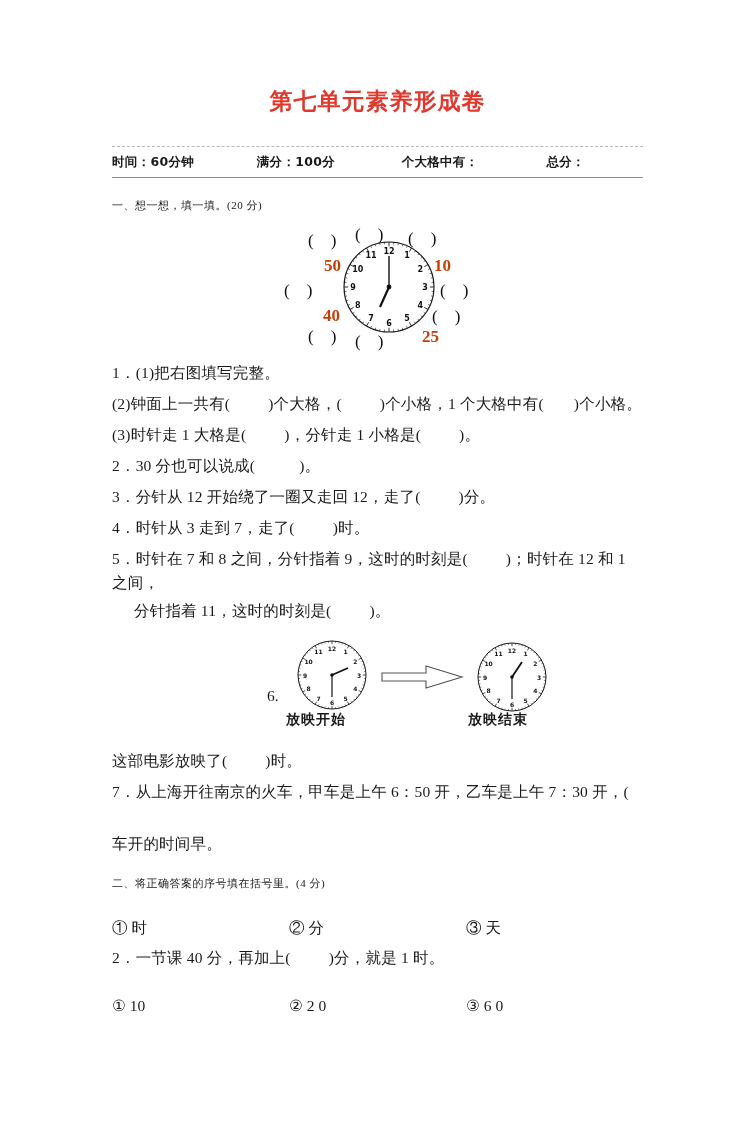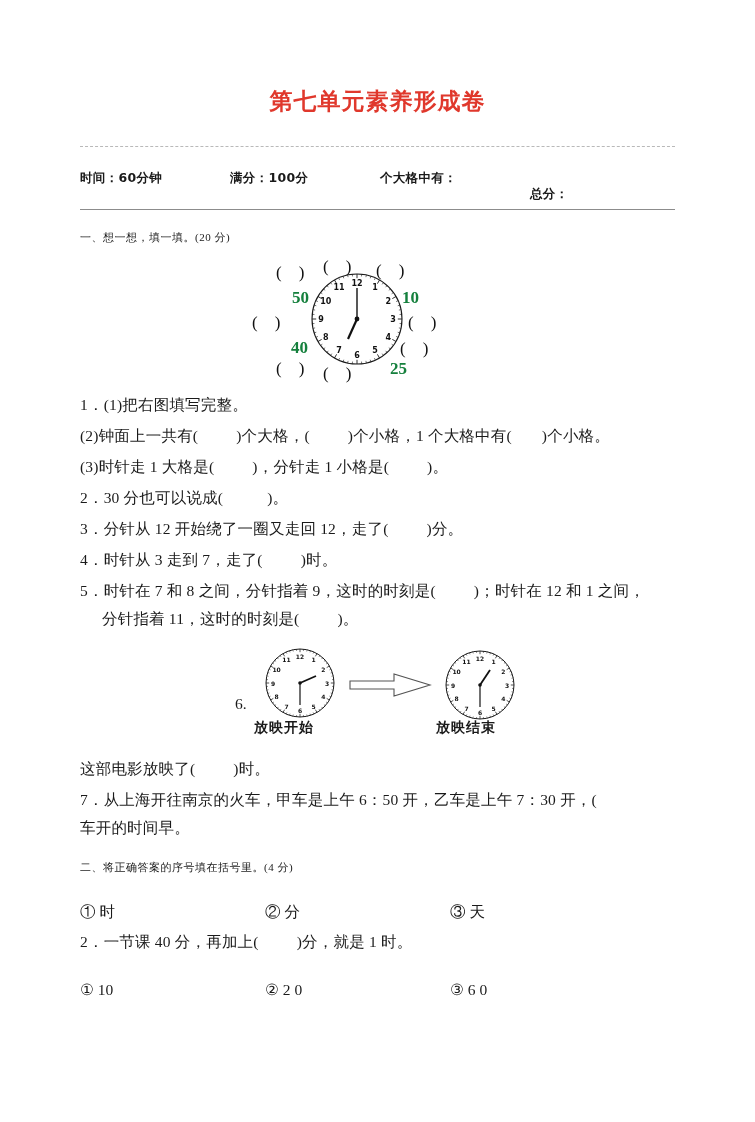--- a/index.html
+++ b/index.html
@@ -14,21 +14,21 @@
     font-family: "Liberation Serif", "DejaVu Serif", serif;
     color: #1a1a1a;
     overflow: hidden;
   }
   .page {
     position: absolute;
     left: 0; top: 0;
     width: 755px;
     height: 1122px;
     box-sizing: border-box;
-    padding: 0 80px;
+    padding: 0 112px;
   }
 
   
   .title {
     text-align: center;
     color: #e0382c;
     font-family: "DejaVu Sans", "Liberation Sans", sans-serif;
     font-weight: bold;
     font-size: 23px;
     letter-spacing: 1px;
@@ -54,21 +54,21 @@
     font-family: "DejaVu Sans", "Liberation Sans", sans-serif;
     font-weight: bold;
     font-size: 12.5px;
     padding: 7px 0 6px 0;
     letter-spacing: 0.3px;
   }
   .info-cell { white-space: nowrap; }
   .info-cell.c1 { width: 150px; }
   .info-cell.c2 { width: 150px; }
   .info-cell.c3 { width: 150px; }
-  .info-cell.c4 { width: 100px; margin-top: 32px; }
+  .info-cell.c4 { width: 100px; }
 
   
   .sec-head {
     font-size: 11px;
     margin-top: 20px;
     letter-spacing: 0.5px;
   }
   .q {
     font-size: 15.5px;
     line-height: 1.55;
@@ -96,21 +96,21 @@
   .clock-main {
     position: absolute;
     left: 224px;
     top: 15px;
   }
   .lbl {
     position: absolute;
     font-family: "Liberation Serif", "DejaVu Serif", serif;
     font-weight: bold;
     font-size: 15px;
-    color: #15803d;
+    color: #c2410c;
   }
   .paren {
     position: absolute;
     font-family: "Liberation Serif", "DejaVu Serif", serif;
     font-size: 17px;
     color: #111;
     white-space: nowrap;
   }
 
   

